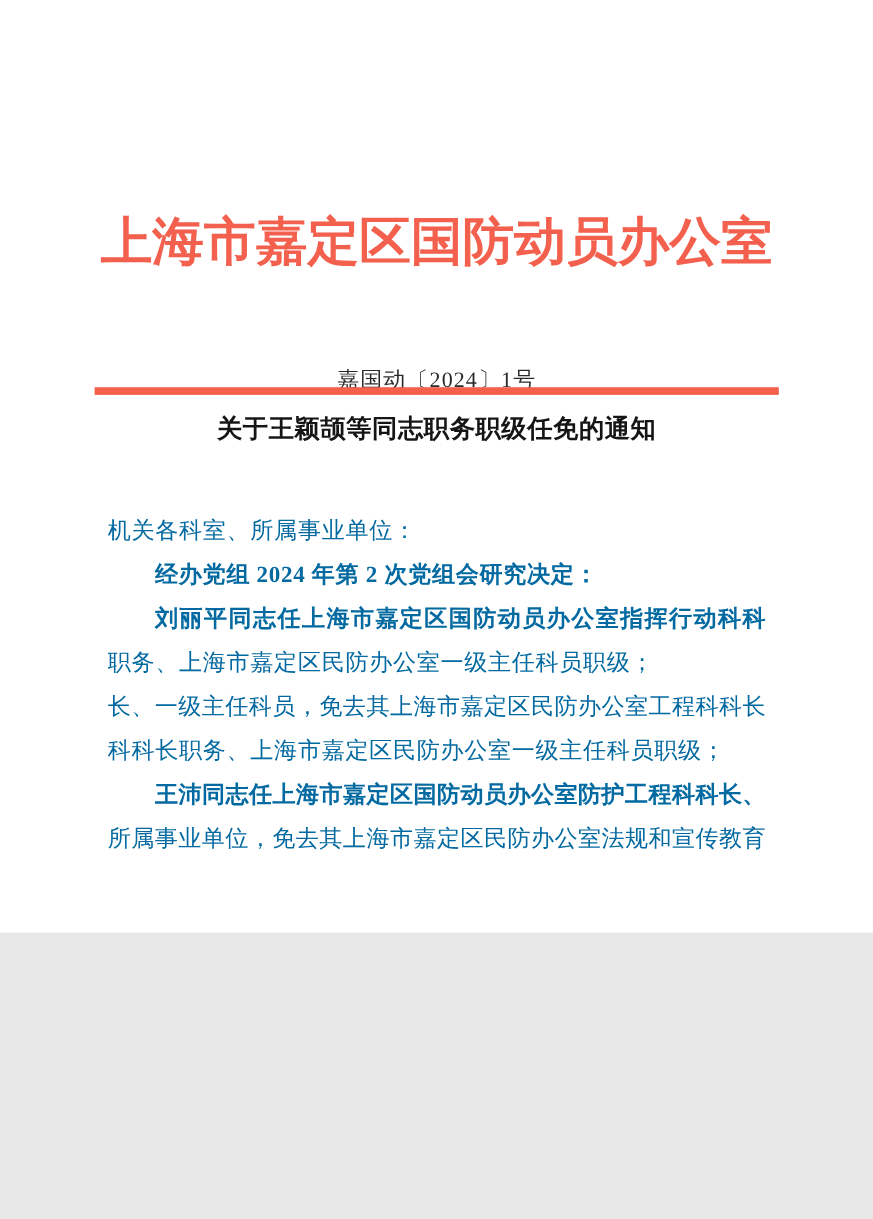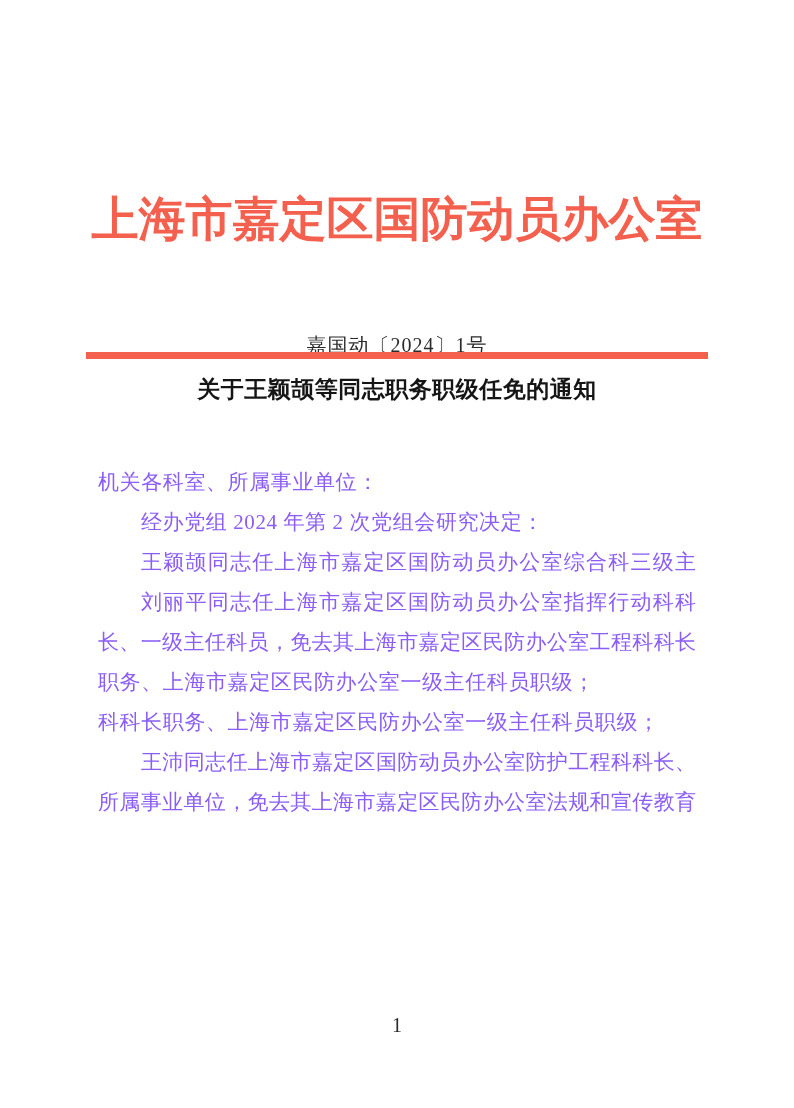--- a/index.html
+++ b/index.html
@@ -3,21 +3,21 @@
 <meta charset="utf-8">
 <style>
   html, body {
     margin: 0;
     padding: 0;
     background: #e8e8e8;
   }
   .page {
     position: relative;
     width: 794px;
-    height: 1108px;
+    height: 848px;
     margin: 0 auto;
     background: #ffffff;
     font-family: "Liberation Serif", "DejaVu Serif", serif;
     overflow: hidden;
   }
   .org-title {
     position: absolute;
     top: 188px;
     left: 0;
     width: 794px;
@@ -58,31 +58,32 @@
     color: #151515;
     letter-spacing: 0.5px;
     white-space: nowrap;
   }
   .body-text {
     position: absolute;
     top: 462px;
     left: 98px;
     width: 598px;
     font-size: 21px;
-    color: #8b5cf6;
+    color: #0369a1;
   }
   .line {
     height: 40px;
     line-height: 40px;
     letter-spacing: 0.6px;
     white-space: nowrap;
     overflow: visible;
   }
   .line.indent {
     text-indent: 43px;
+    font-weight: bold;
   }
   .line.fill {
     white-space: normal;
     text-align: justify;
     text-align-last: justify;
     letter-spacing: 0;
     overflow: hidden;
   }
   .page-number {
     position: absolute;
@@ -103,24 +104,23 @@
 
   <div class="doc-number">嘉国动〔2024〕1号</div>
 
   <div class="red-rule"></div>
 
   <h1 class="doc-title">关于王颖颉等同志职务职级任免的通知</h1>
 
   <div class="body-text">
     <div class="line">机关各科室、所属事业单位：</div>
     <div class="line indent">经办党组 2024 年第 2 次党组会研究决定：</div>
-    <div class="line indent fill">王颖颉同志任上海市嘉定区国防动员办公室综合科三级主</div>
     <div class="line indent fill">刘丽平同志任上海市嘉定区国防动员办公室指挥行动科科</div>
+    <div class="line">职务、上海市嘉定区民防办公室一级主任科员职级；</div>
     <div class="line fill">长、一级主任科员，免去其上海市嘉定区民防办公室工程科科长</div>
-    <div class="line">职务、上海市嘉定区民防办公室一级主任科员职级；</div>
     <div class="line">科科长职务、上海市嘉定区民防办公室一级主任科员职级；</div>
     <div class="line indent fill">王沛同志任上海市嘉定区国防动员办公室防护工程科科长、</div>
     <div class="line fill">所属事业单位，免去其上海市嘉定区民防办公室法规和宣传教育</div>
   </div>
 
   <div class="page-number">1</div>
 
 </div>
 
 </body></html>

